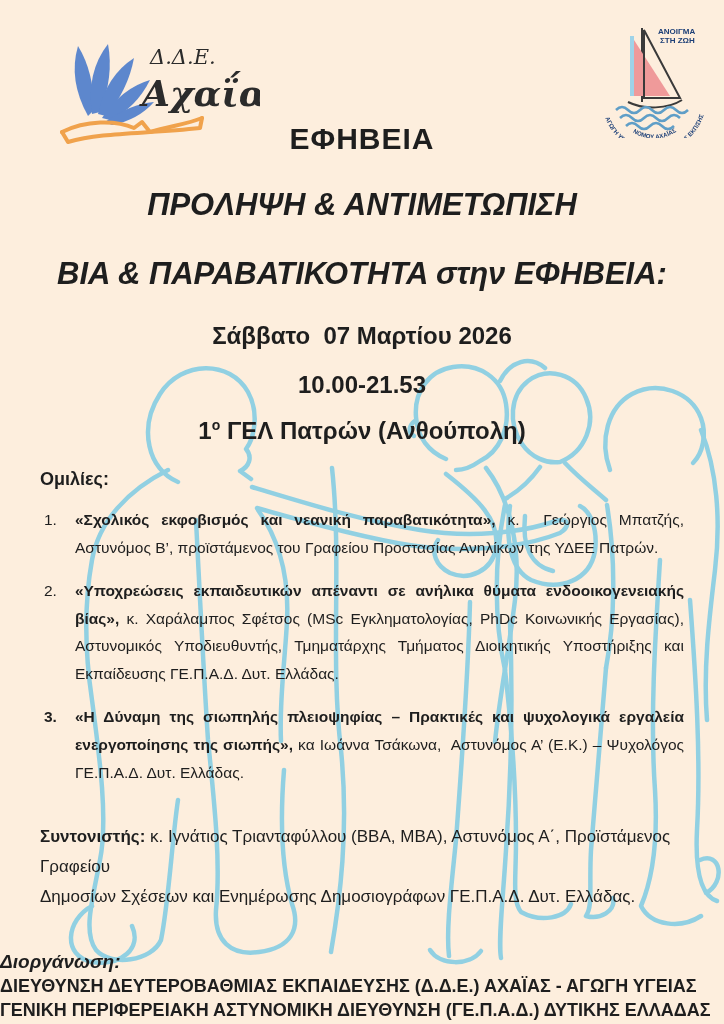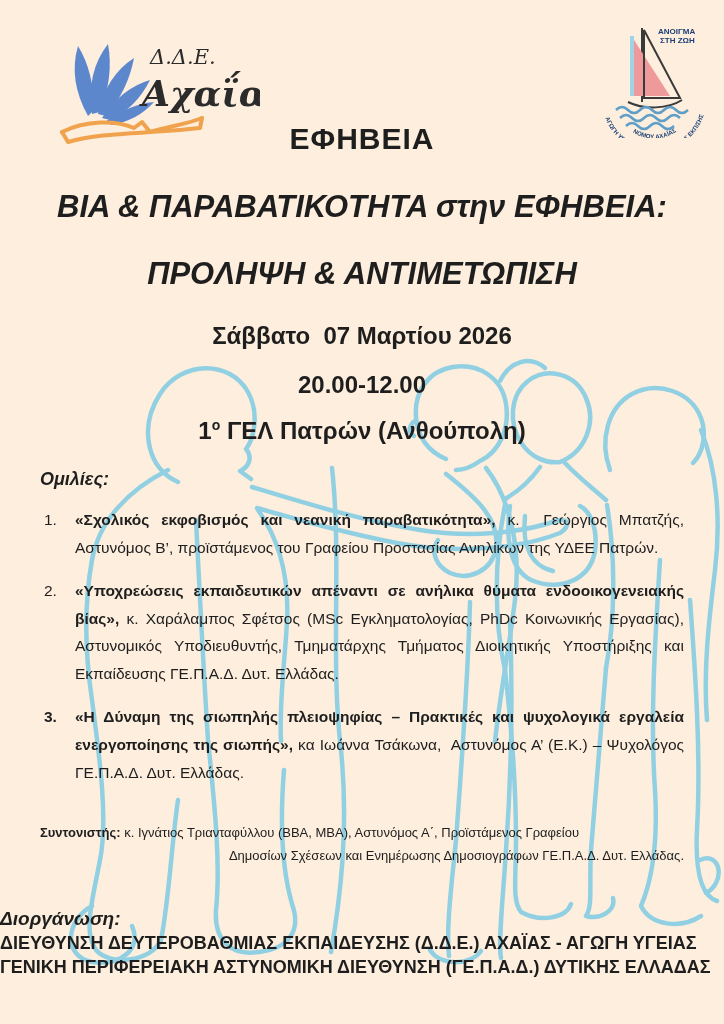--- a/index.html
+++ b/index.html
@@ -18,32 +18,32 @@
     font-size:30px; font-weight:bold; letter-spacing:1px;}
   .title{margin:0; text-align:center; font-size:31px; font-weight:bold; font-style:italic;}
   .title1{margin-top:33px;}
   .title2{margin-top:31px;}
   .meta{margin:0; text-align:center; font-size:24px; font-weight:bold; white-space:pre-wrap;}
   .date{margin-top:30px;}
   .time{margin-top:21px;}
   .venue{margin-top:18px;text-align:center;}
   .venue sup{font-size:14px;}
 
-  .talks-heading{margin:24px 0 0 40px; font-size:18px; font-weight:bold; font-style:italic;}
+  .talks-heading{margin:24px 0 0 40px; font-size:18px; font-weight:bold; }
 
   .talks{margin:14px 40px 0 44px;}
   .talk{display:flex; margin-top:16px; font-size:15.5px; line-height:1.78;}
   .talk-num{flex:0 0 31px;}
   .talk-num.nb{font-weight:bold;}
   .talk-text{flex:1; margin:0; text-align:justify; white-space:pre-wrap;}
   .talk-text b{font-weight:bold;}
 
-  .coord{margin:36px 40px 0 40px; font-size:13px; line-height:1.75; white-space:pre-wrap;}
+  .coord{margin:36px 40px 0 40px; font-size:17px; line-height:1.75; white-space:pre-wrap;}
   .coord b{font-weight:bold;}
-  .coord-line2{display:block; text-align:right;}
+  .coord-line2{display:block; text-align:left;}
 
   .org{margin-top:40px; }
   .org-heading{margin:0; font-size:19px; font-weight:bold; font-style:italic;}
   .org-line1,.org-line3{margin:3px 0 0 0; font-size:18px; font-weight:bold;}
   .org-line2{margin:2px 0 0 0; font-size:15.5px;}
 </style>
 </head>
 <body>
 
 <div class="poster">
@@ -134,25 +134,25 @@
     <text font-size="6" font-weight="bold" fill="#1c3f77">
       <textPath href="#arcA" startOffset="4">ΑΓΩΓΗ ΥΓΕΙΑΣ ΔΕΥΤΕΡΟΒΑΘΜΙΑΣ ΕΚΠ/ΣΗΣ</textPath>
     </text>
     <text font-size="6" font-weight="bold" fill="#1c3f77">
       <textPath href="#arcB" startOffset="12">ΝΟΜΟΥ ΑΧΑΪΑΣ</textPath>
     </text>
   </svg>
 
   <div class="content">
     <p class="kicker">ΕΦΗΒΕΙΑ</p>
+    <p class="title title2">ΠΡΟΛΗΨΗ &amp; ΑΝΤΙΜΕΤΩΠΙΣΗ</p>
     <p class="title title1">ΒΙΑ &amp; ΠΑΡΑΒΑΤΙΚΟΤΗΤΑ στην ΕΦΗΒΕΙΑ:</p>
-    <p class="title title2">ΠΡΟΛΗΨΗ &amp; ΑΝΤΙΜΕΤΩΠΙΣΗ</p>
 
     <p class="meta date">Σάββατο  07 Μαρτίου 2026</p>
-    <p class="meta time">20.00-12.00</p>
+    <p class="meta time">10.00-21.53</p>
     <p class="meta venue"><span>1</span><sup>ο</sup><span> ΓΕΛ Πατρών (Ανθούπολη)</span></p>
 
     <p class="talks-heading">Ομιλίες:</p>
 
     <div class="talks">
       <div class="talk">
         <span class="talk-num">1.</span>
         <p class="talk-text"><b>«Σχολικός εκφοβισμός και νεανική παραβατικότητα»,</b><span> κ.  Γεώργιος Μπατζής,  Αστυνόμος Β’, προϊστάμενος του Γραφείου Προστασίας Ανηλίκων της ΥΔΕΕ Πατρών.</span></p>
       </div>
       <div class="talk">

